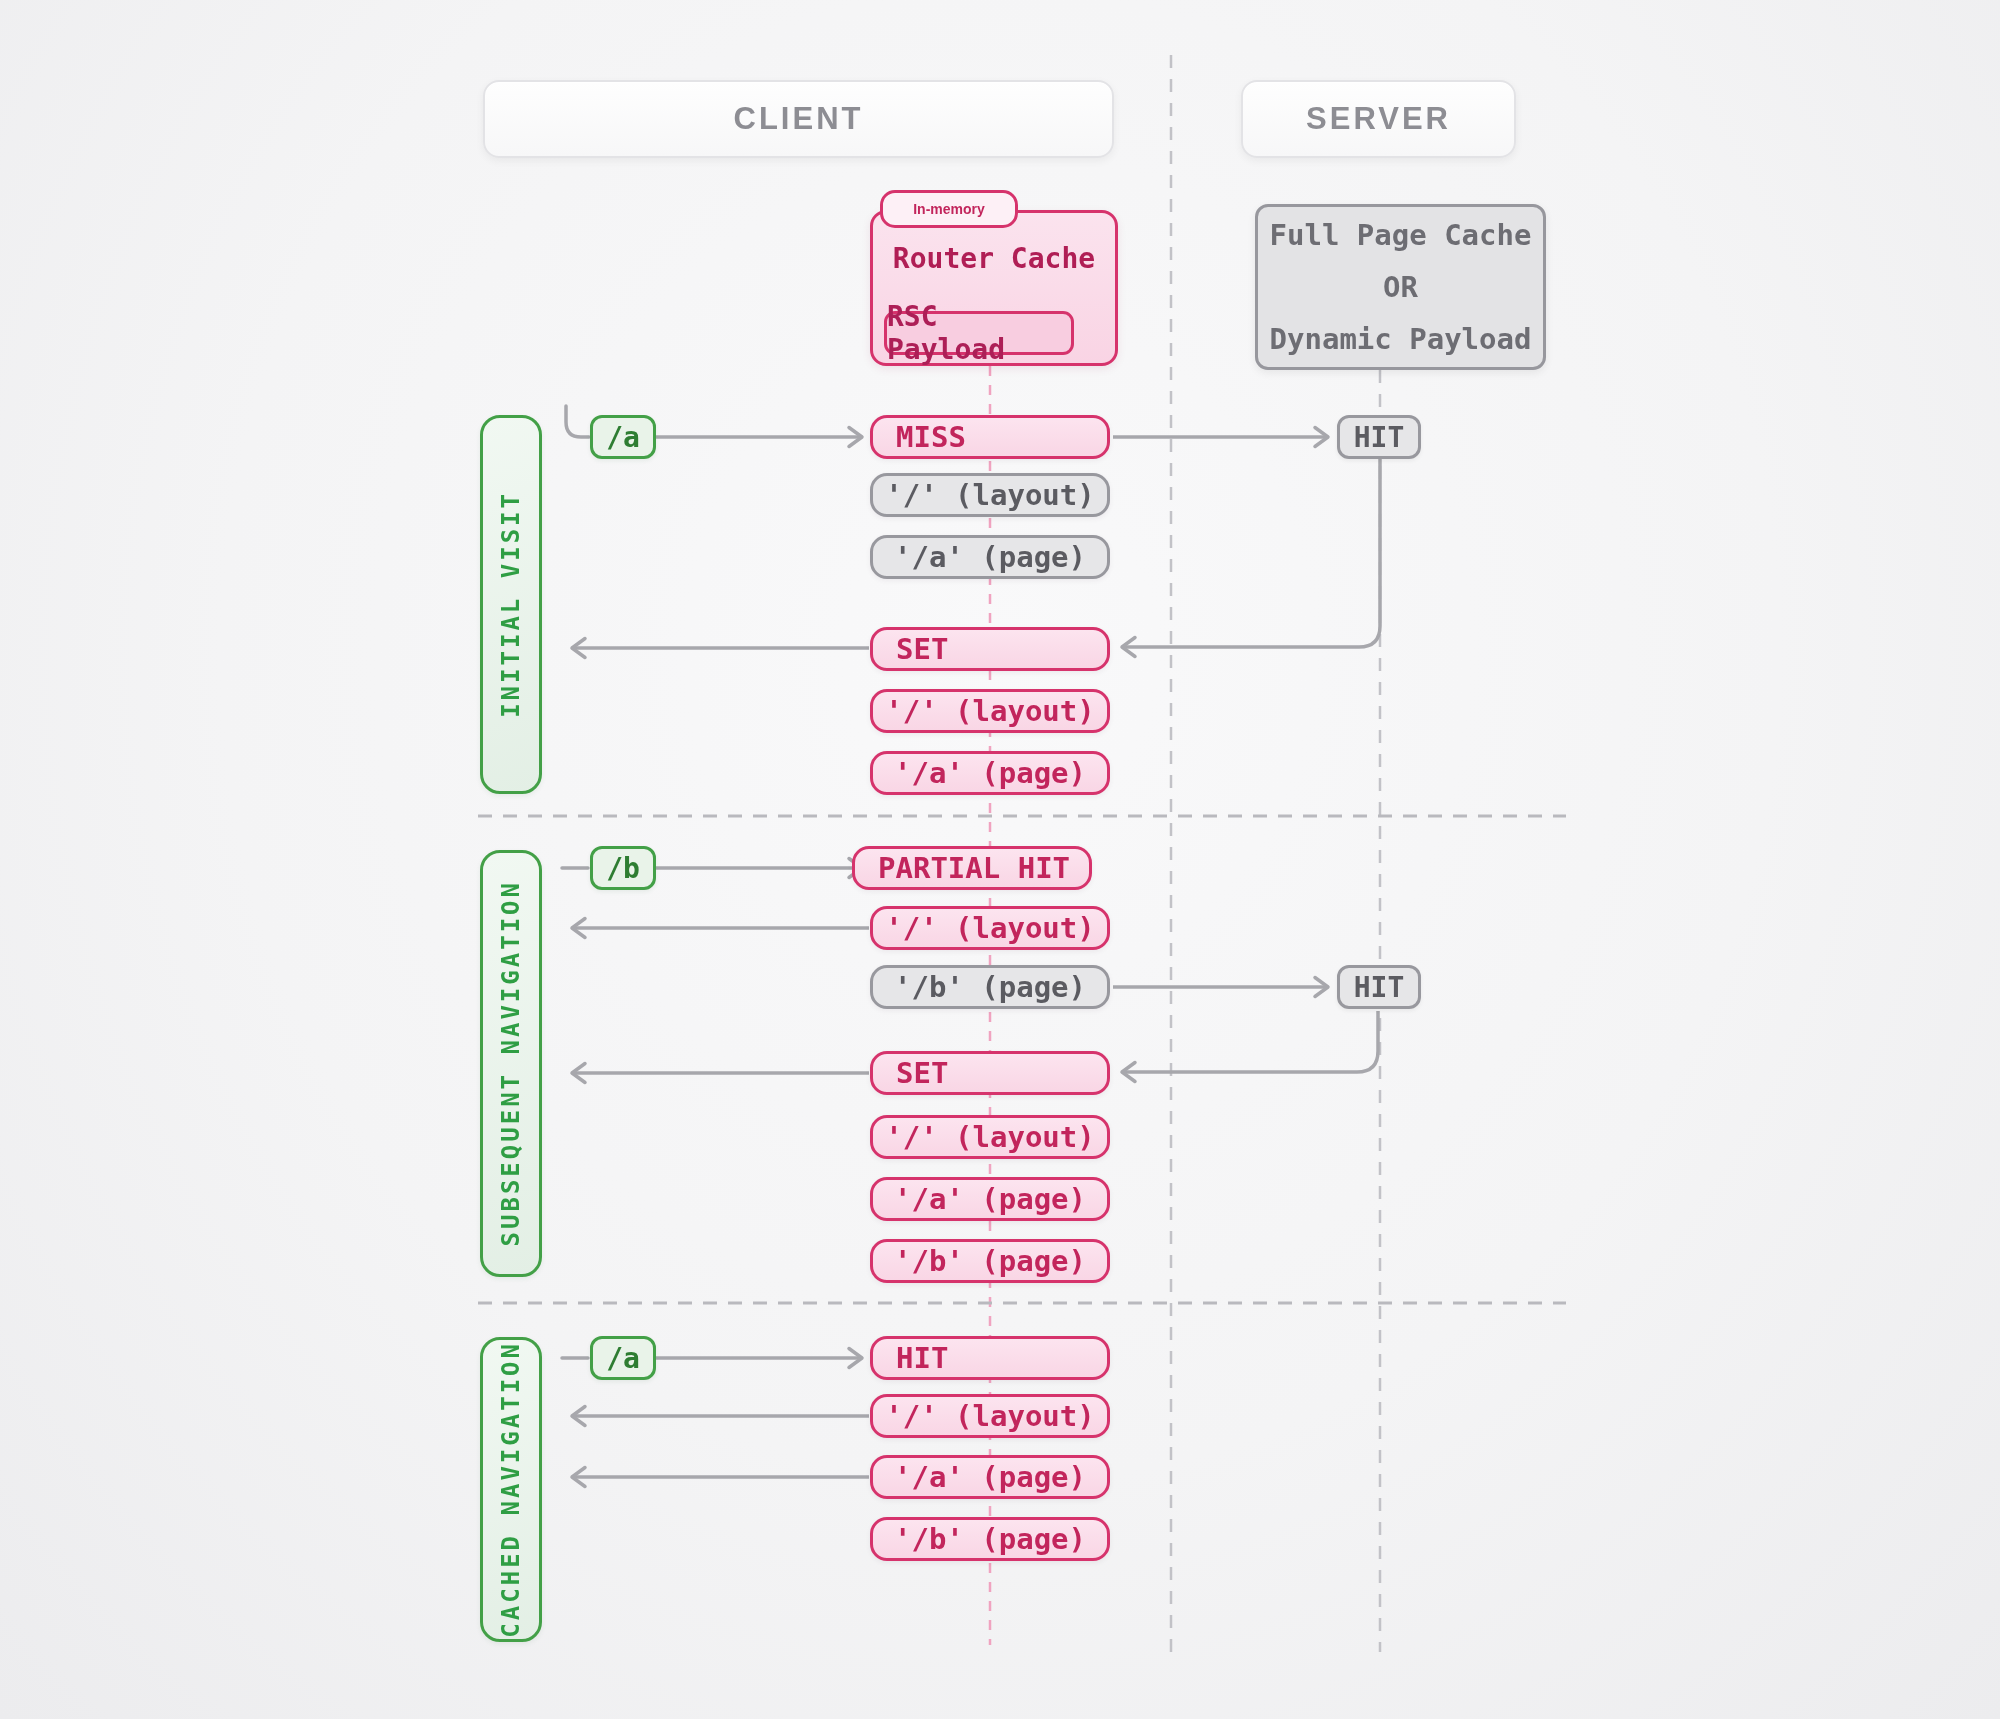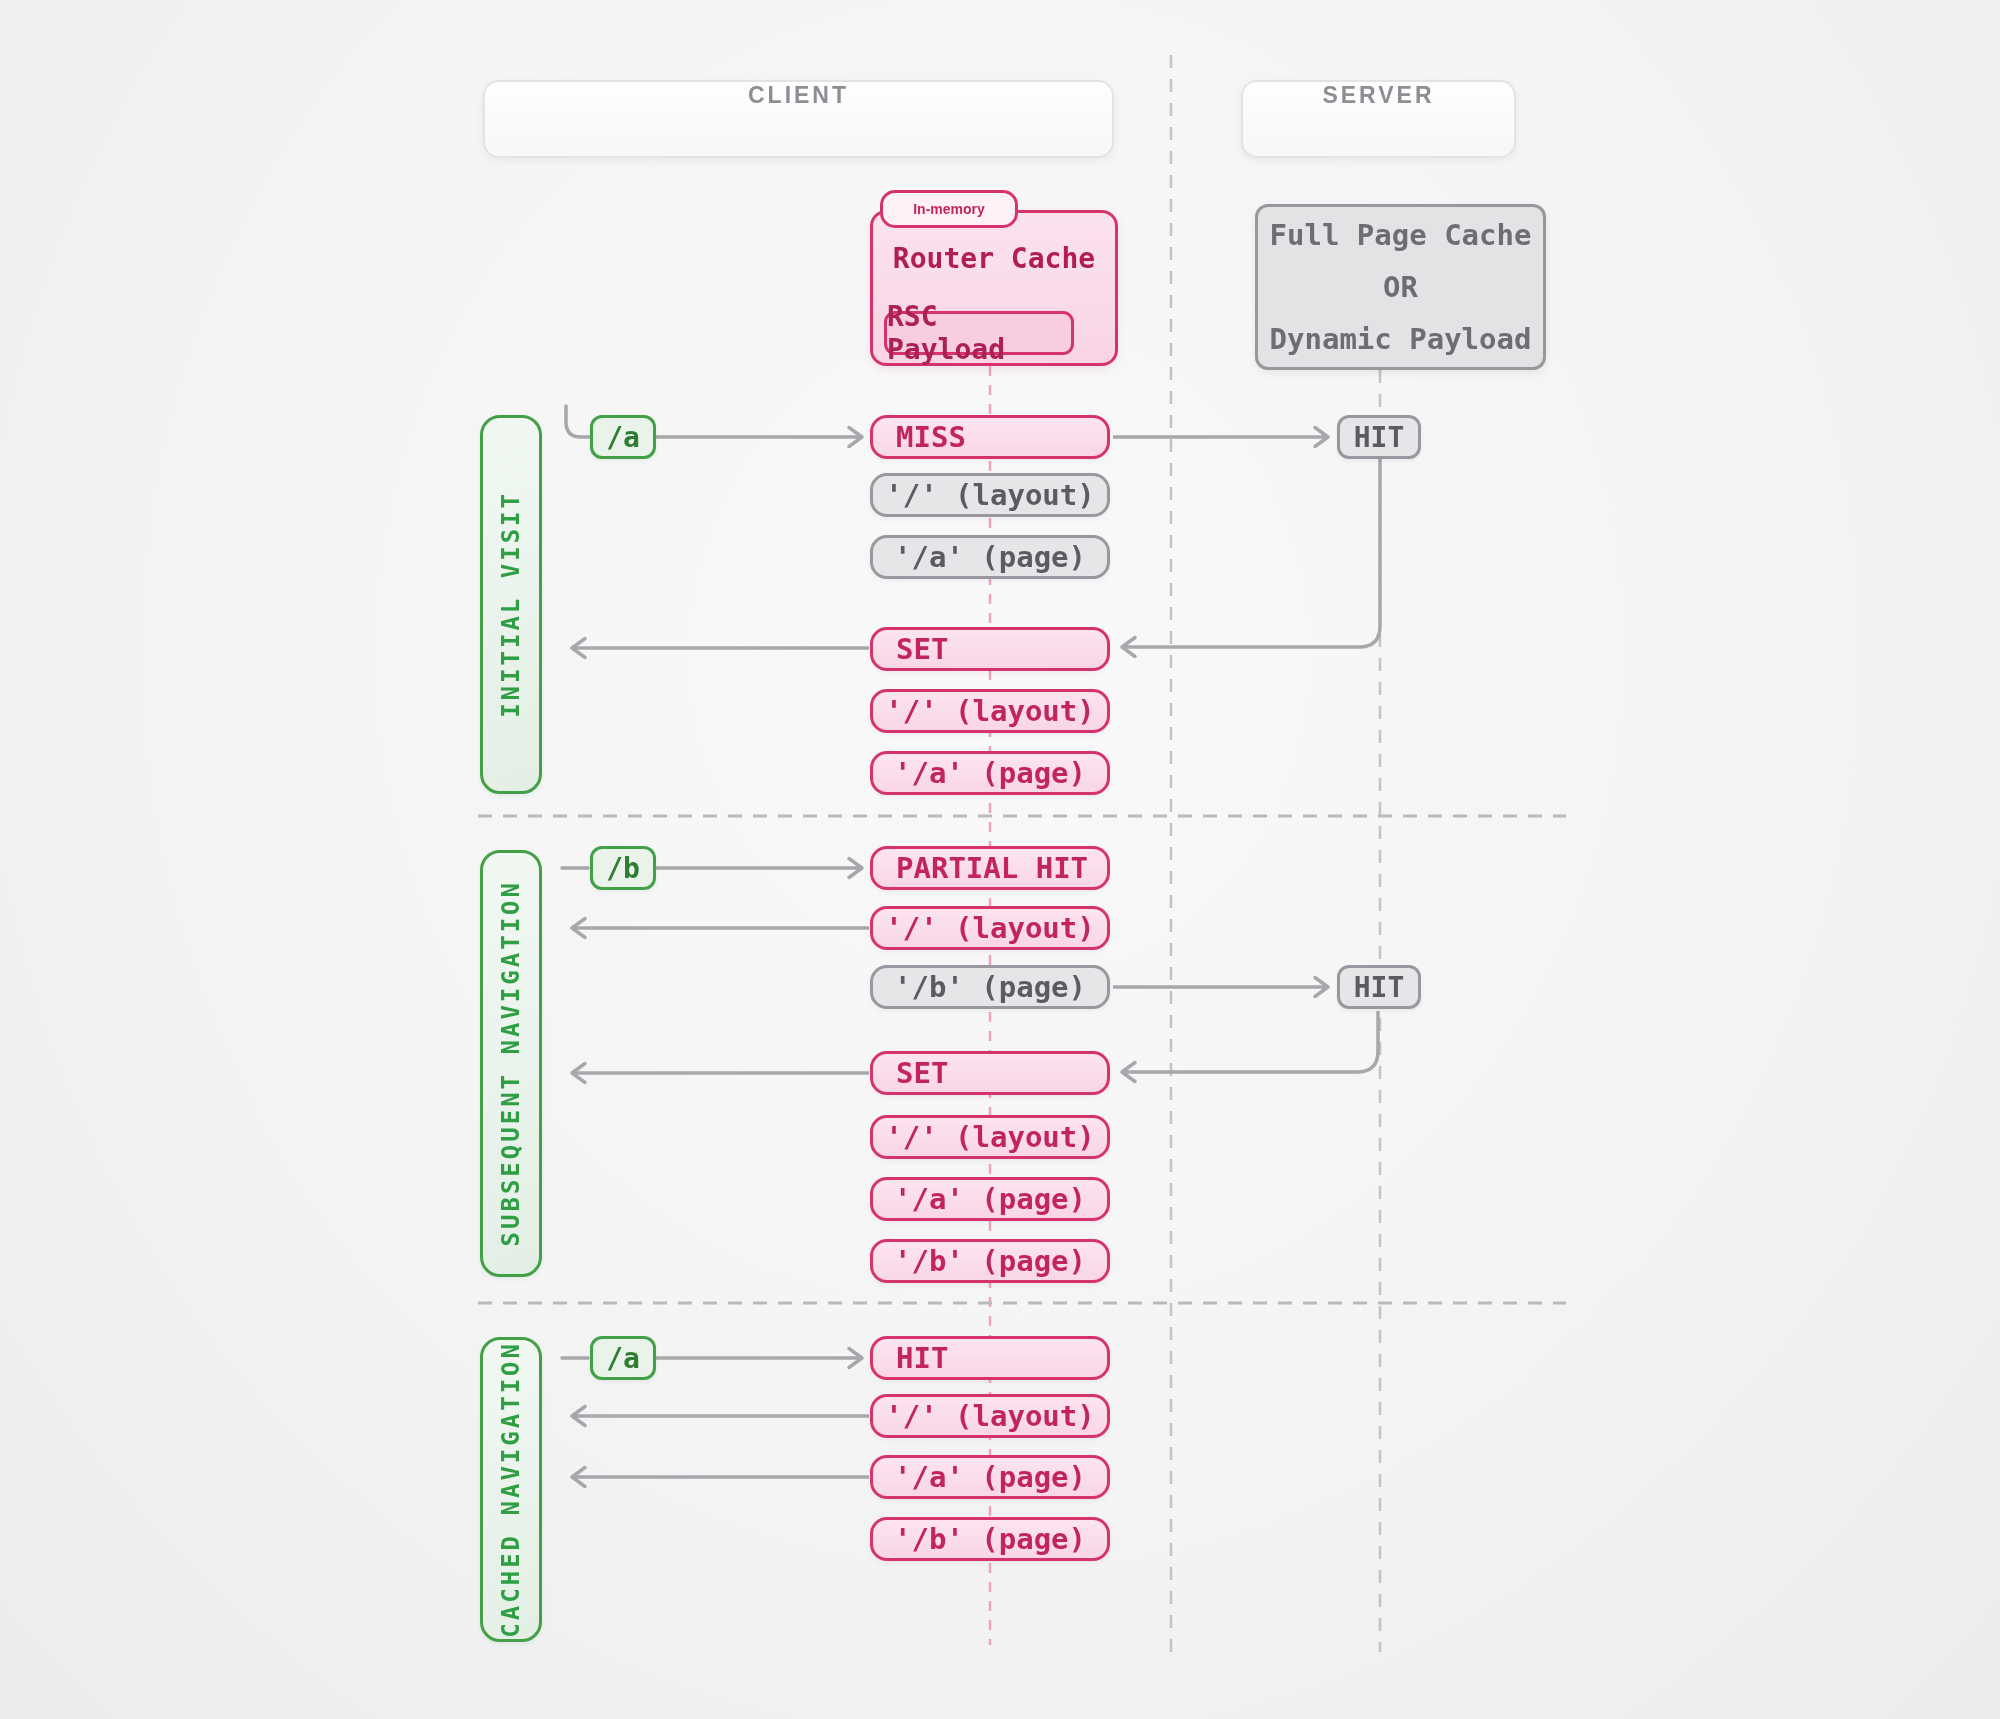--- a/index.html
+++ b/index.html
@@ -10,23 +10,23 @@
   }
   #wires{position:absolute;left:0;top:0;z-index:1;}
   .abs{position:absolute;box-sizing:border-box;}
   .z2{z-index:2;}
 
   
   .lane-header{
     height:78px;border-radius:16px;border:2px solid #e3e3e6;
     background:linear-gradient(180deg,#fefefe 0%,#f7f7f8 100%);
     box-shadow:0 3px 9px rgba(0,0,0,0.055), inset 0 1px 0 #ffffff;
-    display:flex;justify-content:center;
+    display:flex;align-items:center;justify-content:center;
     font-family:"Liberation Sans","DejaVu Sans",sans-serif;
-    font-weight:700;font-size:23px;letter-spacing:3px;color:#8d8d93;
+    font-weight:700;font-size:31px;letter-spacing:3px;color:#8d8d93;
   }
 
   
   .dbox{
     display:flex;align-items:center;border-radius:17px;
     font-weight:700;font-size:29px;
     box-shadow:0 2px 5px rgba(90,60,80,0.07);
   }
   .pink{background:linear-gradient(180deg,#fce4ef 0%,#f9d6e5 100%);border:3px solid #d6336c;color:#c2255c;}
   .gray{background:#e6e6e8;border:3px solid #98989e;color:#5b5b61;}
@@ -154,21 +154,21 @@
   <div class="abs z2 route-badge" style="left:590px;top:1336px;width:66px;height:44px;">/a</div>
 
   <div class="abs z2 dbox pink action" style="left:870px;top:415px;width:240px;height:44px;">MISS</div>
   <div class="abs z2 dbox gray entry" style="left:870px;top:473px;width:240px;height:44px;">'/' (layout)</div>
   <div class="abs z2 dbox gray entry" style="left:870px;top:535px;width:240px;height:44px;">'/a' (page)</div>
   <div class="abs z2 dbox pink action" style="left:870px;top:627px;width:240px;height:44px;">SET</div>
   <div class="abs z2 dbox pink entry" style="left:870px;top:689px;width:240px;height:44px;">'/' (layout)</div>
   <div class="abs z2 dbox pink entry" style="left:870px;top:751px;width:240px;height:44px;">'/a' (page)</div>
   <div class="abs z2 hit-gray" style="left:1337px;top:415px;width:84px;height:44px;">HIT</div>
 
-  <div class="abs z2 dbox pink action" style="left:870px;top:846px;width:240px;height:44px;">PARTIAL HIT</div>
+  <div class="abs z2 dbox pink action" style="left:852px;top:846px;width:240px;height:44px;">PARTIAL HIT</div>
   <div class="abs z2 dbox pink entry" style="left:870px;top:906px;width:240px;height:44px;">'/' (layout)</div>
   <div class="abs z2 dbox gray entry" style="left:870px;top:965px;width:240px;height:44px;">'/b' (page)</div>
   <div class="abs z2 dbox pink action" style="left:870px;top:1051px;width:240px;height:44px;">SET</div>
   <div class="abs z2 dbox pink entry" style="left:870px;top:1115px;width:240px;height:44px;">'/' (layout)</div>
   <div class="abs z2 dbox pink entry" style="left:870px;top:1177px;width:240px;height:44px;">'/a' (page)</div>
   <div class="abs z2 dbox pink entry" style="left:870px;top:1239px;width:240px;height:44px;">'/b' (page)</div>
   <div class="abs z2 hit-gray" style="left:1337px;top:965px;width:84px;height:44px;">HIT</div>
 
   <div class="abs z2 dbox pink action" style="left:870px;top:1336px;width:240px;height:44px;">HIT</div>
   <div class="abs z2 dbox pink entry" style="left:870px;top:1394px;width:240px;height:44px;">'/' (layout)</div>

